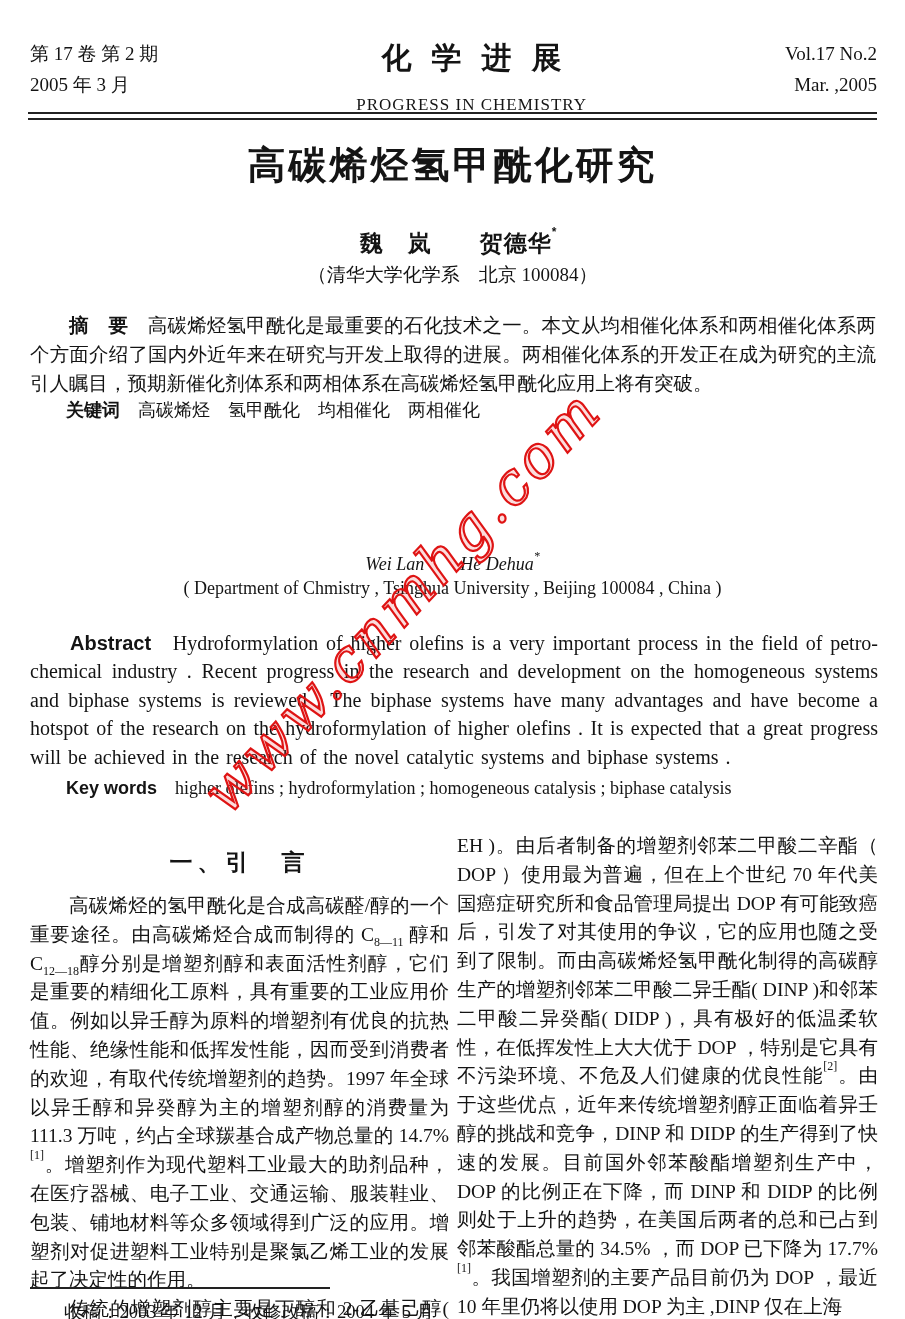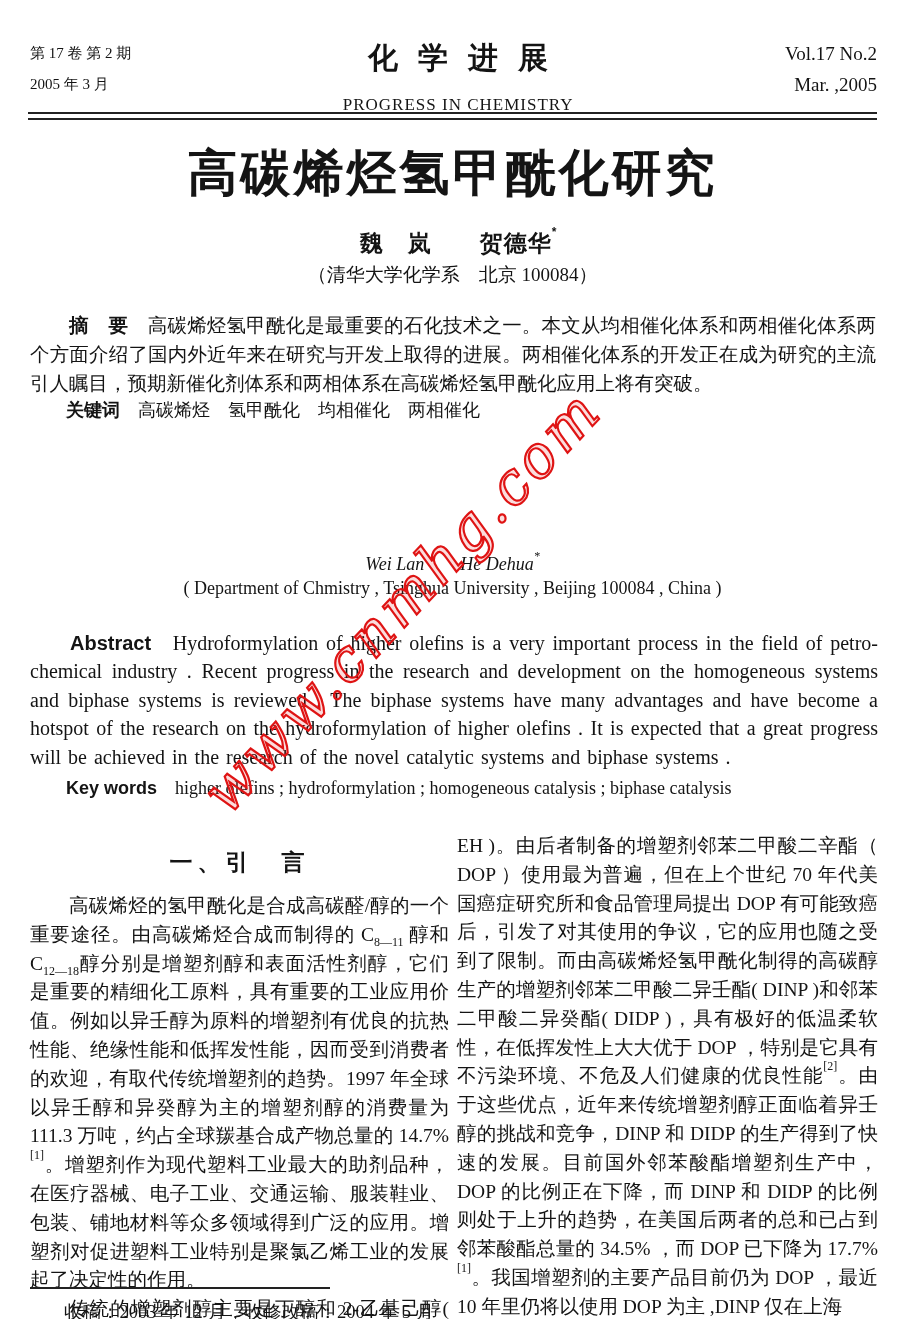--- a/index.html
+++ b/index.html
@@ -3,28 +3,28 @@
 <meta charset="utf-8">
 <style>
   html,body{margin:0;padding:0;background:#e9e9e9;}
   .page{
     position:relative; width:905px; height:1319px; margin:0 auto;
     background:#ffffff; color:#141414; overflow:hidden;
     font-family:"Liberation Serif","DejaVu Serif",serif;
   }
   
   .jheader{position:absolute; top:38px; left:30px; right:28px; display:flex; justify-content:space-between; align-items:flex-start;}
-  .jh-left{font-size:15px; line-height:31px; white-space:nowrap;}
+  .jh-left{font-size:19px; line-height:31px; white-space:nowrap;}
   .jh-center{text-align:center; flex:1;}
   .jh-title-cn{font-size:30px; font-weight:700; letter-spacing:20px; padding-left:20px; font-family:"Liberation Sans","DejaVu Sans",sans-serif;}
   .jh-title-en{font-size:17px; letter-spacing:1px; margin-top:16px;}
   .jh-right{font-size:19px; line-height:31px; text-align:right; white-space:nowrap;}
   .double-rule{position:absolute; top:112px; left:28px; right:28px; height:4px; border-top:2px solid #222; border-bottom:2px solid #222;}
   
-  .cn-title{position:absolute; top:140px; left:0; width:100%; text-align:center; font-size:50px; font-weight:700; letter-spacing:3px; font-family:"Liberation Sans","DejaVu Sans",sans-serif;}
+  .cn-title{position:absolute; top:140px; left:0; width:100%; text-align:center; font-size:38px; font-weight:700; letter-spacing:3px; font-family:"Liberation Sans","DejaVu Sans",sans-serif;}
   .cn-authors{position:absolute; top:228px; left:0; width:100%; text-align:center; font-size:23px; font-weight:700; letter-spacing:1px; font-family:"Liberation Sans","DejaVu Sans",sans-serif;padding-left:6px;}
   .cn-affil{position:absolute; top:262px; left:0; width:100%; text-align:center; font-size:19px;}
   .cn-abstract{position:absolute; top:311px; left:30px; width:846px; font-size:19.5px; line-height:29px; text-align:justify; text-indent:2em;}
   .cn-keywords{position:absolute; top:398px; left:30px; width:846px; font-size:18px; text-indent:2em;}
   .cn-clc{position:absolute; top:427px; left:30px; width:846px; font-size:19px; text-indent:2em;}
   .en-title{position:absolute; top:486px; left:0; width:100%; text-align:center; font-size:26px; font-weight:700;}
   .en-authors{position:absolute; top:552px; left:0; width:100%; text-align:center; font-size:18px; font-style:italic;}
   .en-affil{position:absolute; top:578px; left:0; width:100%; text-align:center; font-size:18px;}
   .en-abstract{position:absolute; top:629px; left:30px; width:848px; font-size:20px; line-height:28.4px; text-align:justify; text-indent:2em; word-spacing:2px;}
   .en-keywords{position:absolute; top:776px; left:30px; width:848px; font-size:18px; text-indent:2em;}

